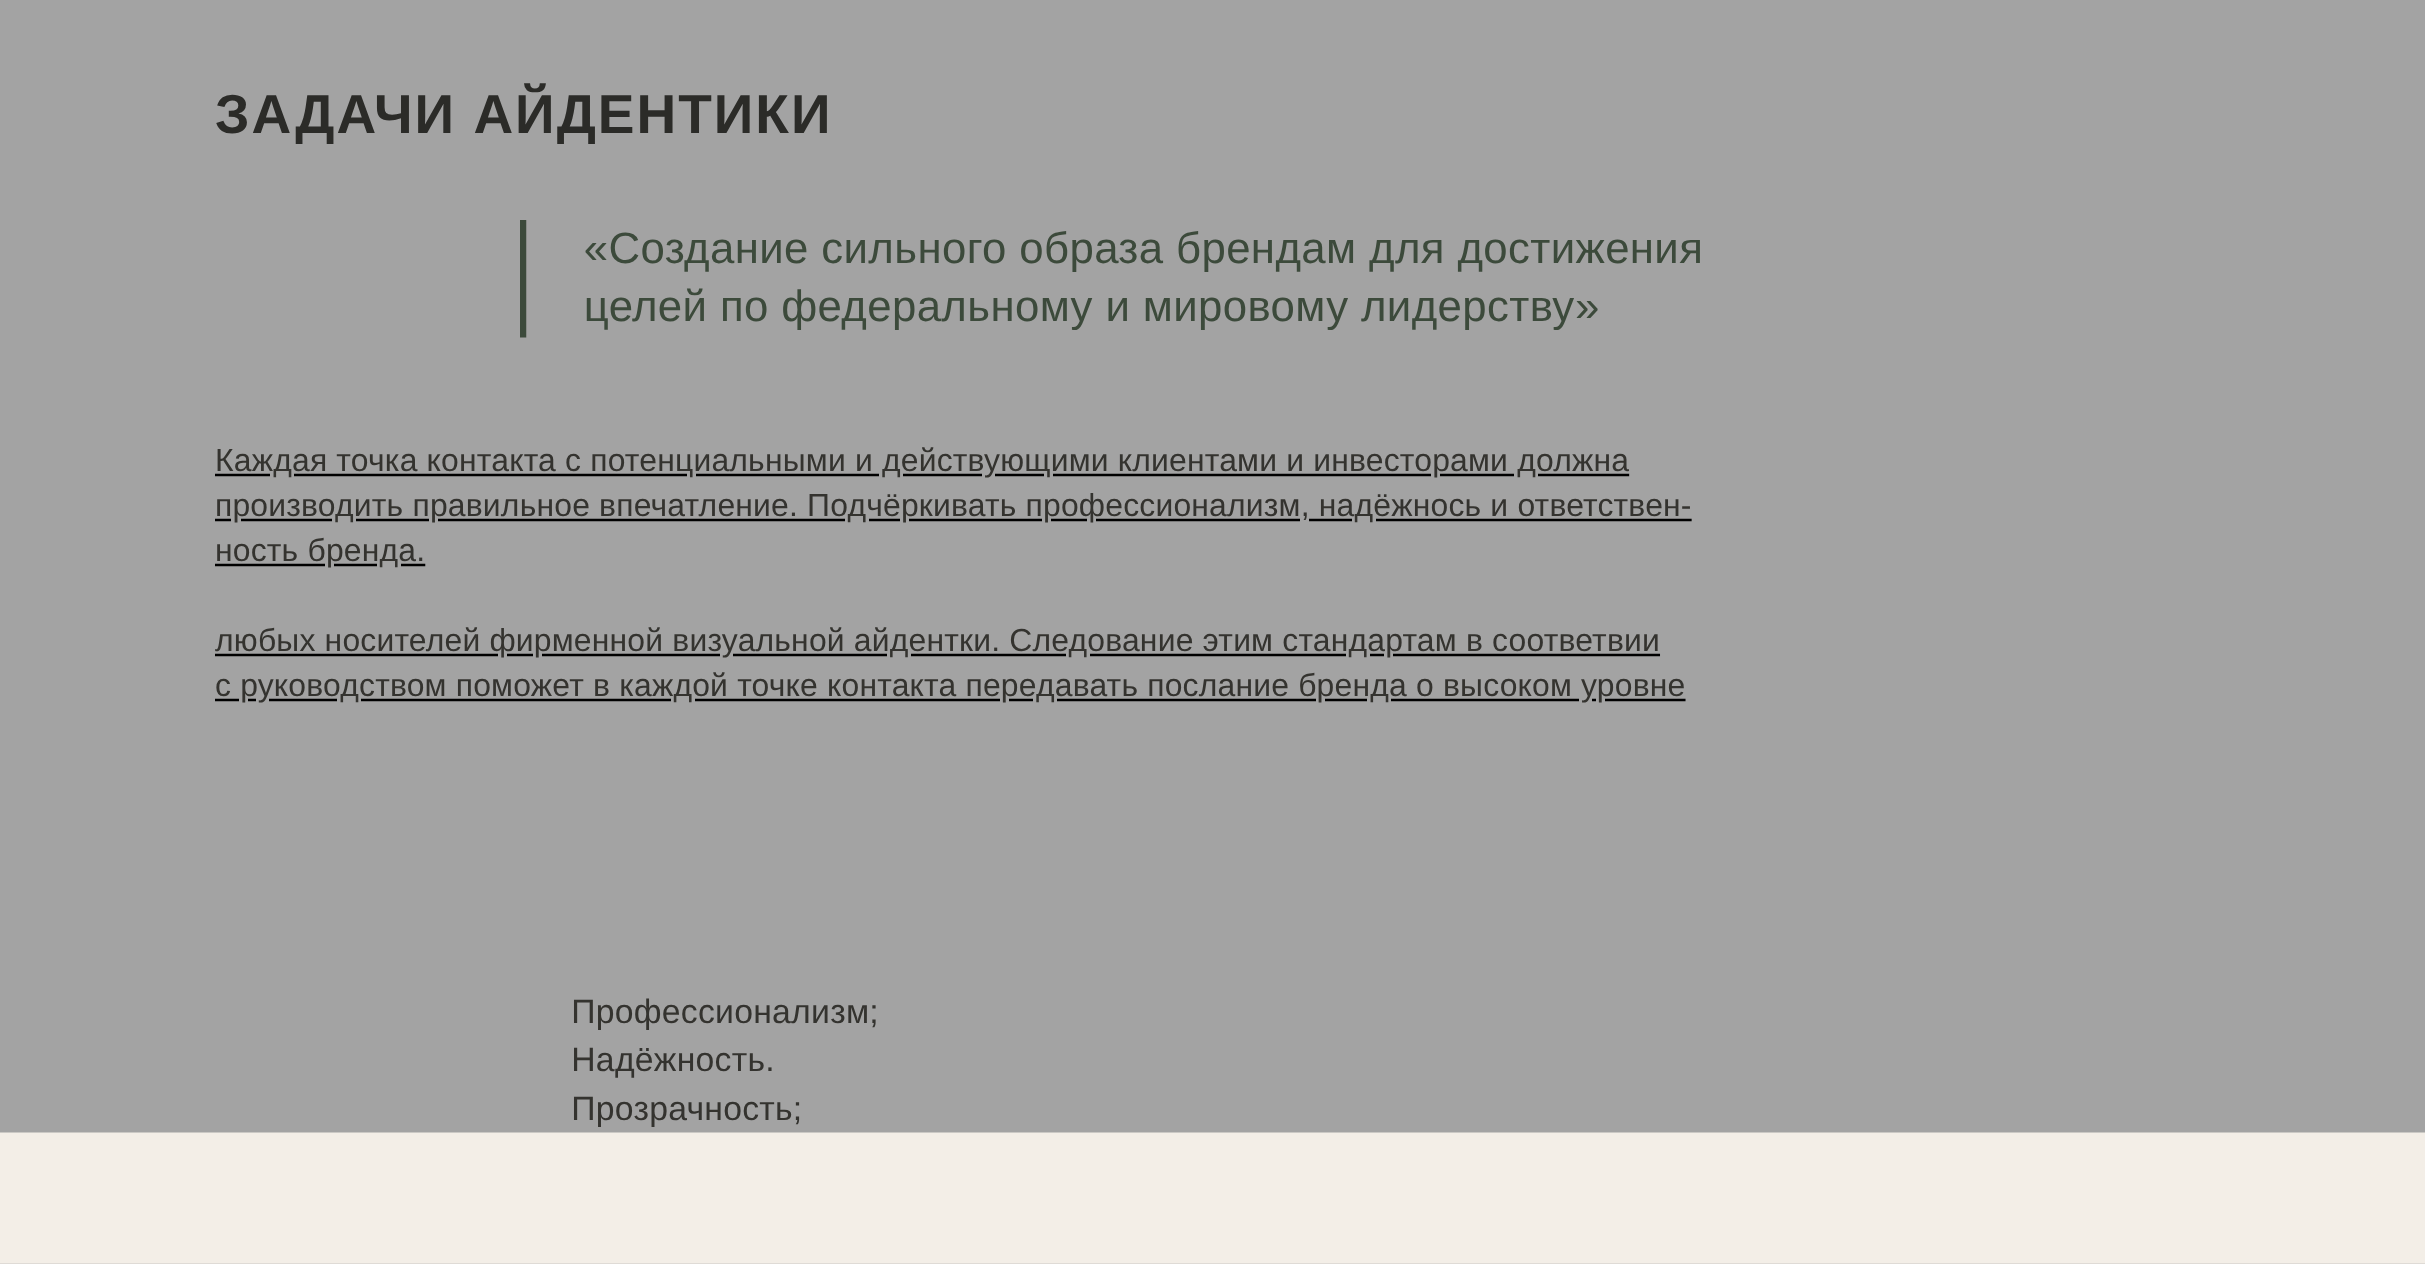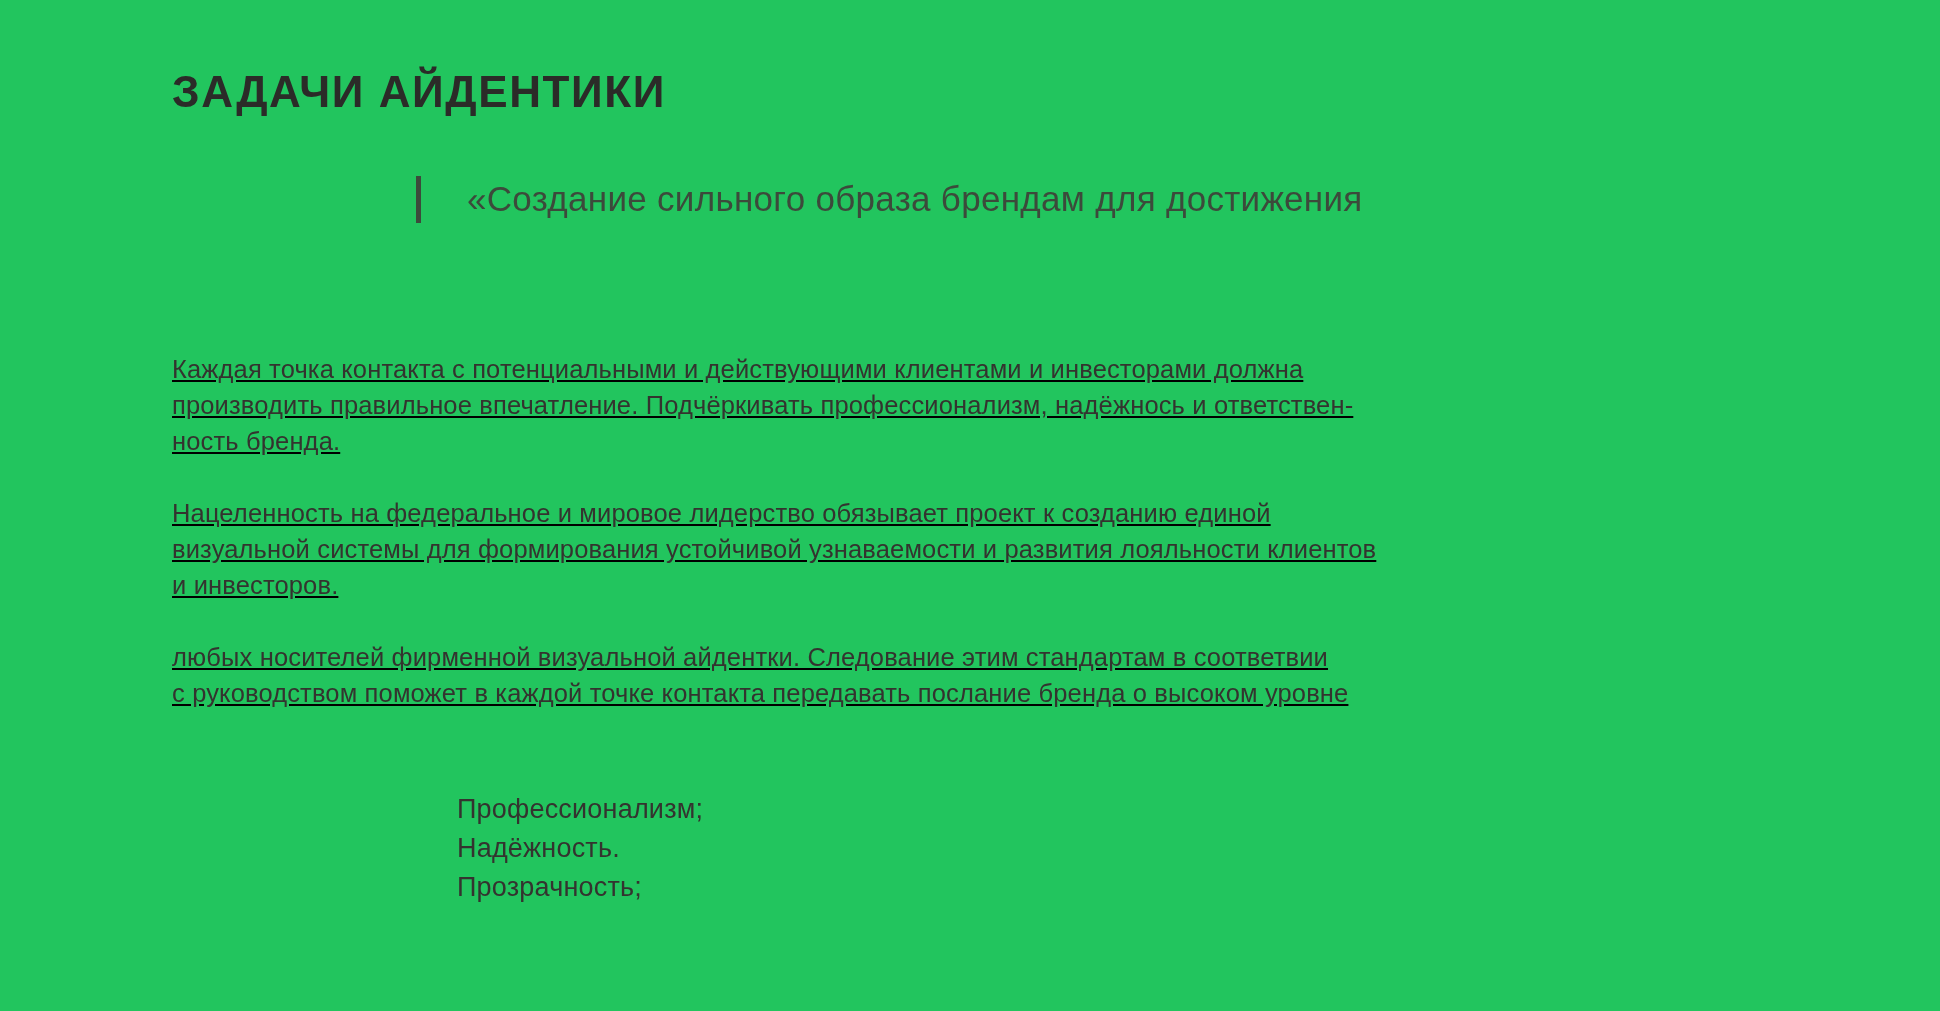--- a/index.html
+++ b/index.html
@@ -9,22 +9,22 @@
   body {
     width: 1940px;
     height: 1011px;
     background: #f3eee7;
     font-family: "Liberation Sans", sans-serif;
     overflow: hidden;
   }
   .slide {
     position: relative;
     width: 1940px;
-    height: 1011px;
-    background: #22c55e;
+    height: 906px;
+    background: #a3a3a3;
     box-sizing: border-box;
   }
 
   
   .slide-title {
     position: absolute;
     left: 172px;
     top: 68px;
     font-size: 44px;
     font-weight: bold;
@@ -113,36 +113,32 @@
 <body>
 
 <div class="slide">
 
   <div class="slide-title">ЗАДАЧИ АЙДЕНТИКИ</div>
 
   <div class="quote-block">
     <div class="quote-rule"></div>
     <div class="quote-text">
       <span class="qline">«Создание сильного образа брендам для достижения</span>
+      <span class="qline">целей по федеральному и мировому лидерству»</span>
     </div>
   </div>
 
   <div class="body-col">
 
     <p class="para">
       <span class="line">Каждая точка контакта с потенциальными и действующими клиентами и инвесторами должна</span>
       <span class="line">производить правильное впечатление. Подчёркивать профессионализм, надёжнось и ответствен-</span>
       <span class="line">ность бренда.</span>
     </p>
 
-    <p class="para">
-      <span class="line">Нацеленность на федеральное и мировое лидерство обязывает проект к созданию единой</span>
-      <span class="line">визуальной системы для формирования устойчивой узнаваемости и развития лояльности клиентов</span>
-      <span class="line">и инвесторов.</span>
-    </p>
 
     <p class="para">
       <span class="line">любых носителей фирменной визуальной айдентки. Следование этим стандартам в соответвии</span>
       <span class="line">с руководством поможет в каждой точке контакта передавать послание бренда о высоком уровне</span>
     </p>
 
   </div>
 
   <div class="list-block">
     <div class="list-rule"></div>

